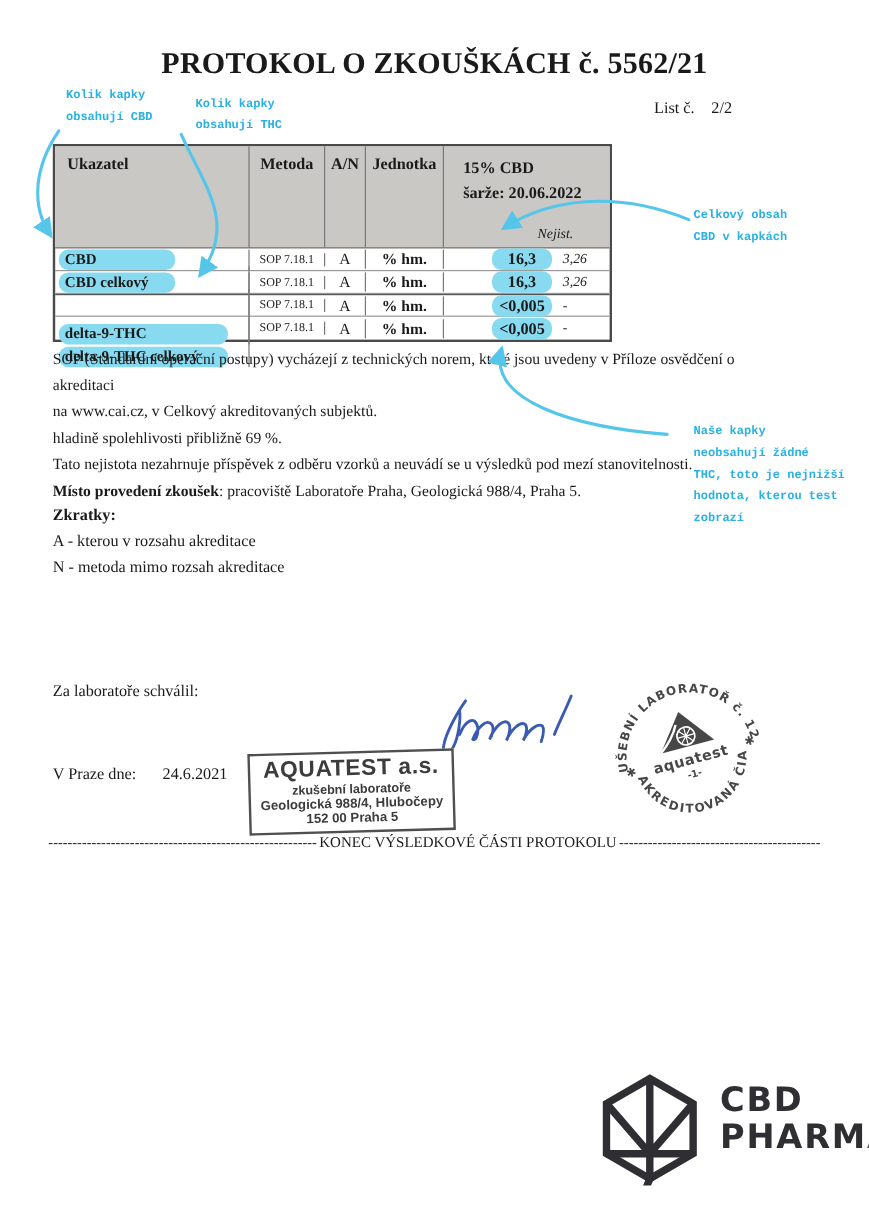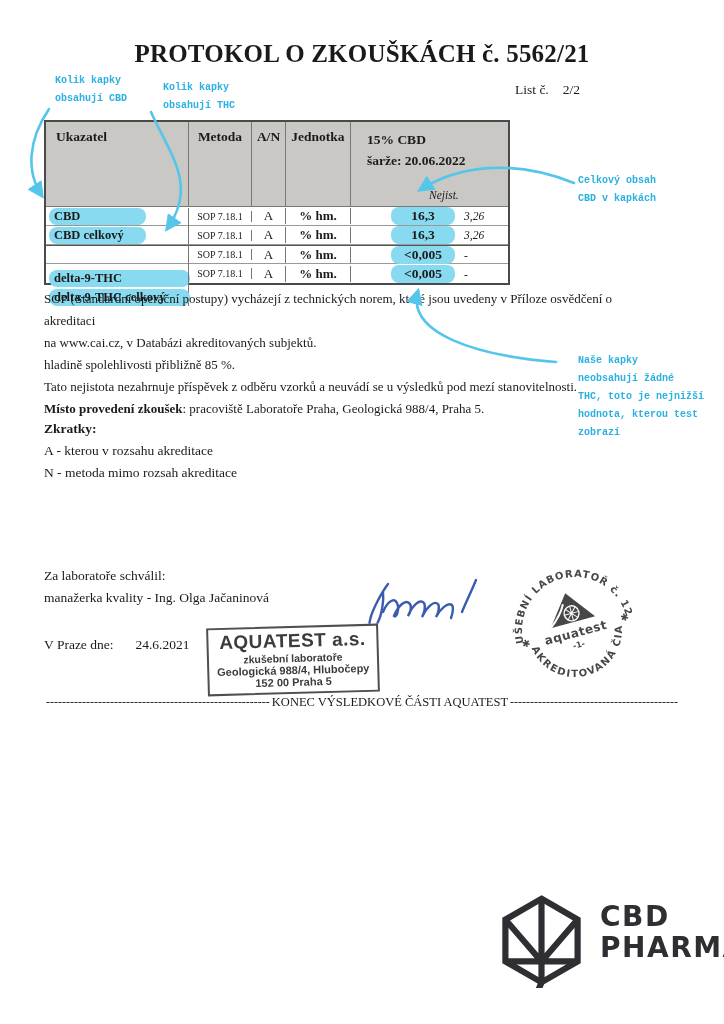--- a/index.html
+++ b/index.html
@@ -6,50 +6,50 @@
   body{width:724px;height:1024px;position:relative;background:#ffffff;overflow:hidden;
        font-family:"Liberation Serif", serif;color:#1a1a1a;}
   .abs{position:absolute;}
 
   
   .title{left:0;top:40px;width:724px;text-align:center;font-size:25px;font-weight:bold;letter-spacing:.2px;}
 
   
   .cyan-note{font-family:Liberation Mono, monospace;font-weight:bold;color:#29b1e2;font-size:10px;line-height:18px;}
 
-  .sheet{left:515px;top:82px;font-size:13.5px;}
+  .sheet{left:545px;top:82px;font-size:13.5px;}
   .sheet .val{margin-left:14px;}
 
   
   .tbl{left:44px;top:120px;width:466px;border:2px solid #4a4a4a;box-sizing:border-box;background:#fff;}
   .trow{display:flex;box-sizing:border-box;}
   .thead{height:85px;background:#c9c8c4;position:relative;border-bottom:1px solid #777;}
   .cell{box-sizing:border-box;border-right:1px solid #777;position:relative;}
   .cell:last-child{border-right:none;}
-  .c-uk{width:143px;}
+  .c-uk{width:162px;}
   .c-met{width:63px;text-align:center;}
   .c-an{width:34px;text-align:center;}
   .c-jed{width:65px;text-align:center;}
   .c-val{width:138px;}
   .thead .cell{font-weight:bold;font-size:13.5px;padding-top:7px;}
   .thead .c-uk{padding-left:10px;}
   .thead .c-val{padding-left:16px;line-height:21px;font-family:Liberation Serif, serif;}
   .nejist-lbl{position:absolute;left:78px;top:63px;font-style:italic;font-weight:normal;font-size:11.5px;}
   .drow{height:19px;align-items:center;border-bottom:1px solid #999;}
   .drow:last-child{border-bottom:none;}
   .drow.thick{border-top:1px solid #555;}
   .drow .c-uk{padding-left:3px;font-weight:bold;font-size:12.5px;}
   .drow .c-met{font-size:10px;}
   .drow .c-an{font-size:13px;}
   .drow .c-jed{font-weight:bold;font-size:13px;}
   .drow .c-val{display:flex;align-items:center;padding-left:40px;}
   .hl{background:#87daef;border-radius:8px;display:inline-block;}
   .hl-name{padding:1px 6px 1px 5px;min-height:15px;}
   .hl-w1{width:86px;} .hl-w2{width:130px;margin-top:48px;}
-  .hl-val{width:64px;text-align:center;font-weight:bold;font-size:13.5px;padding:1px 0;}
+  .hl-val{width:50px;text-align:center;font-weight:bold;font-size:13.5px;padding:1px 0;}
   .nejist-val{font-style:italic;font-size:11.5px;margin-left:9px;color:#222;}
 
   
   .bodytxt{left:44px;top:288px;width:575px;font-size:13px;line-height:22px;}
   .bodytxt b{font-weight:bold;}
 
   .zkratky{left:44px;top:418px;font-size:13.5px;line-height:22px;}
   .zkratky .hd{font-weight:bold;}
 
   .note-cbd-total{left:578px;top:172px;}
@@ -162,35 +162,34 @@
 <div class="abs cyan-note note-thc">
   <div>Naše kapky</div>
   <div>neobsahují žádné</div>
   <div>THC, toto je nejnižší</div>
   <div>hodnota, kterou test</div>
   <div>zobrazí</div>
 </div>
 
 <div class="abs bodytxt">
   <div>SOP (Standardní operační postupy) vycházejí z technických norem, které jsou uvedeny v Příloze osvědčení o akreditaci</div>
-  <div>na www.cai.cz, v Databázi akreditovaných subjektů.</div>
-  <div>hladině spolehlivosti přibližně 85 %.</div>
+  <div>na www.cai.cz, v Celkový akreditovaných subjektů.</div>
+  <div>hladině spolehlivosti přibližně 69 %.</div>
   <div>Tato nejistota nezahrnuje příspěvek z odběru vzorků a neuvádí se u výsledků pod mezí stanovitelnosti.</div>
   <div><b>Místo provedení zkoušek</b><span>: pracoviště Laboratoře Praha, Geologická 988/4, Praha 5.</span></div>
 </div>
 
 <div class="abs zkratky">
   <div class="hd">Zkratky:</div>
   <div>A - kterou v rozsahu akreditace</div>
   <div>N - metoda mimo rozsah akreditace</div>
 </div>
 
 <div class="abs approval">
   <div>Za laboratoře schválil:</div>
-  <div>manažerka kvality - Ing. Olga Jačaninová</div>
 </div>
 <div class="abs dateline">
   <span>V Praze dne:</span><span class="val">24.6.2021</span>
 </div>
 
 <svg class="abs" style="left:358px;top:572px;" width="130" height="66" viewBox="0 0 130 66">
   <g fill="none" stroke="#3b5bb0" stroke-width="2.4" stroke-linecap="round">
     <path d="M30,12 C24,20 14,38 12,48 C10,56 16,58 20,50 C24,42 26,28 25,20"></path>
     <path d="M25,40 C30,28 38,24 40,34 C41,40 38,46 36,44 C40,34 48,26 52,32 C54,35 52,42 50,44 C54,34 62,26 66,31 C68,34 66,42 64,45 C68,36 76,28 80,32 C82,35 80,42 78,45 C82,37 90,30 94,33 C96,36 94,43 93,46"></path>
     <path d="M104,40 C108,30 114,18 118,8"></path>
@@ -223,21 +222,21 @@
       <circle cx="66" cy="53" r="7.5" fill="none" stroke="#ffffff" stroke-width="1.4"></circle>
       <path d="M58.5,53 H73.5 M66,45.5 V60.5 M61,47.5 C64,51 68,55 71,58.5 M71,47.5 C68,51 64,55 61,58.5" stroke="#ffffff" stroke-width="1" fill="none"></path>
       <path d="M42,62 C50,56 56,50 60,42" stroke="#ffffff" stroke-width="2" fill="none"></path>
     </g>
     <text x="65" y="77" font-size="12" text-anchor="middle" letter-spacing="0.5">aquatest</text>
     <text x="65" y="88" font-size="8" text-anchor="middle">-1-</text>
   </g>
 </svg>
 
 <div class="abs endline">
-  <span>--------------------------------------------------------</span><span class="lbl">KONEC VÝSLEDKOVÉ ČÁSTI AQUATEST</span><span>------------------------------------------</span>
+  <span>--------------------------------------------------------</span><span class="lbl">KONEC VÝSLEDKOVÉ ČÁSTI PROTOKOLU</span><span>------------------------------------------</span>
 </div>
 
 <svg class="abs" style="left:494px;top:893px;" width="95" height="95" viewBox="0 0 100 100">
   <g stroke="#2e2e33" stroke-width="6.5" fill="none" stroke-linejoin="miter" stroke-linecap="butt">
     <polygon points="50,6 88,28 88,72 50,94 12,72 12,28"></polygon>
     <path d="M50,72 L50,6 M50,72 L12,28 M50,72 L88,28 M12,72 L88,72 M50,72 L50,94 L46,104"></path>
   </g>
 </svg>
 <div class="abs logo-text">
   <div>CBD</div>

